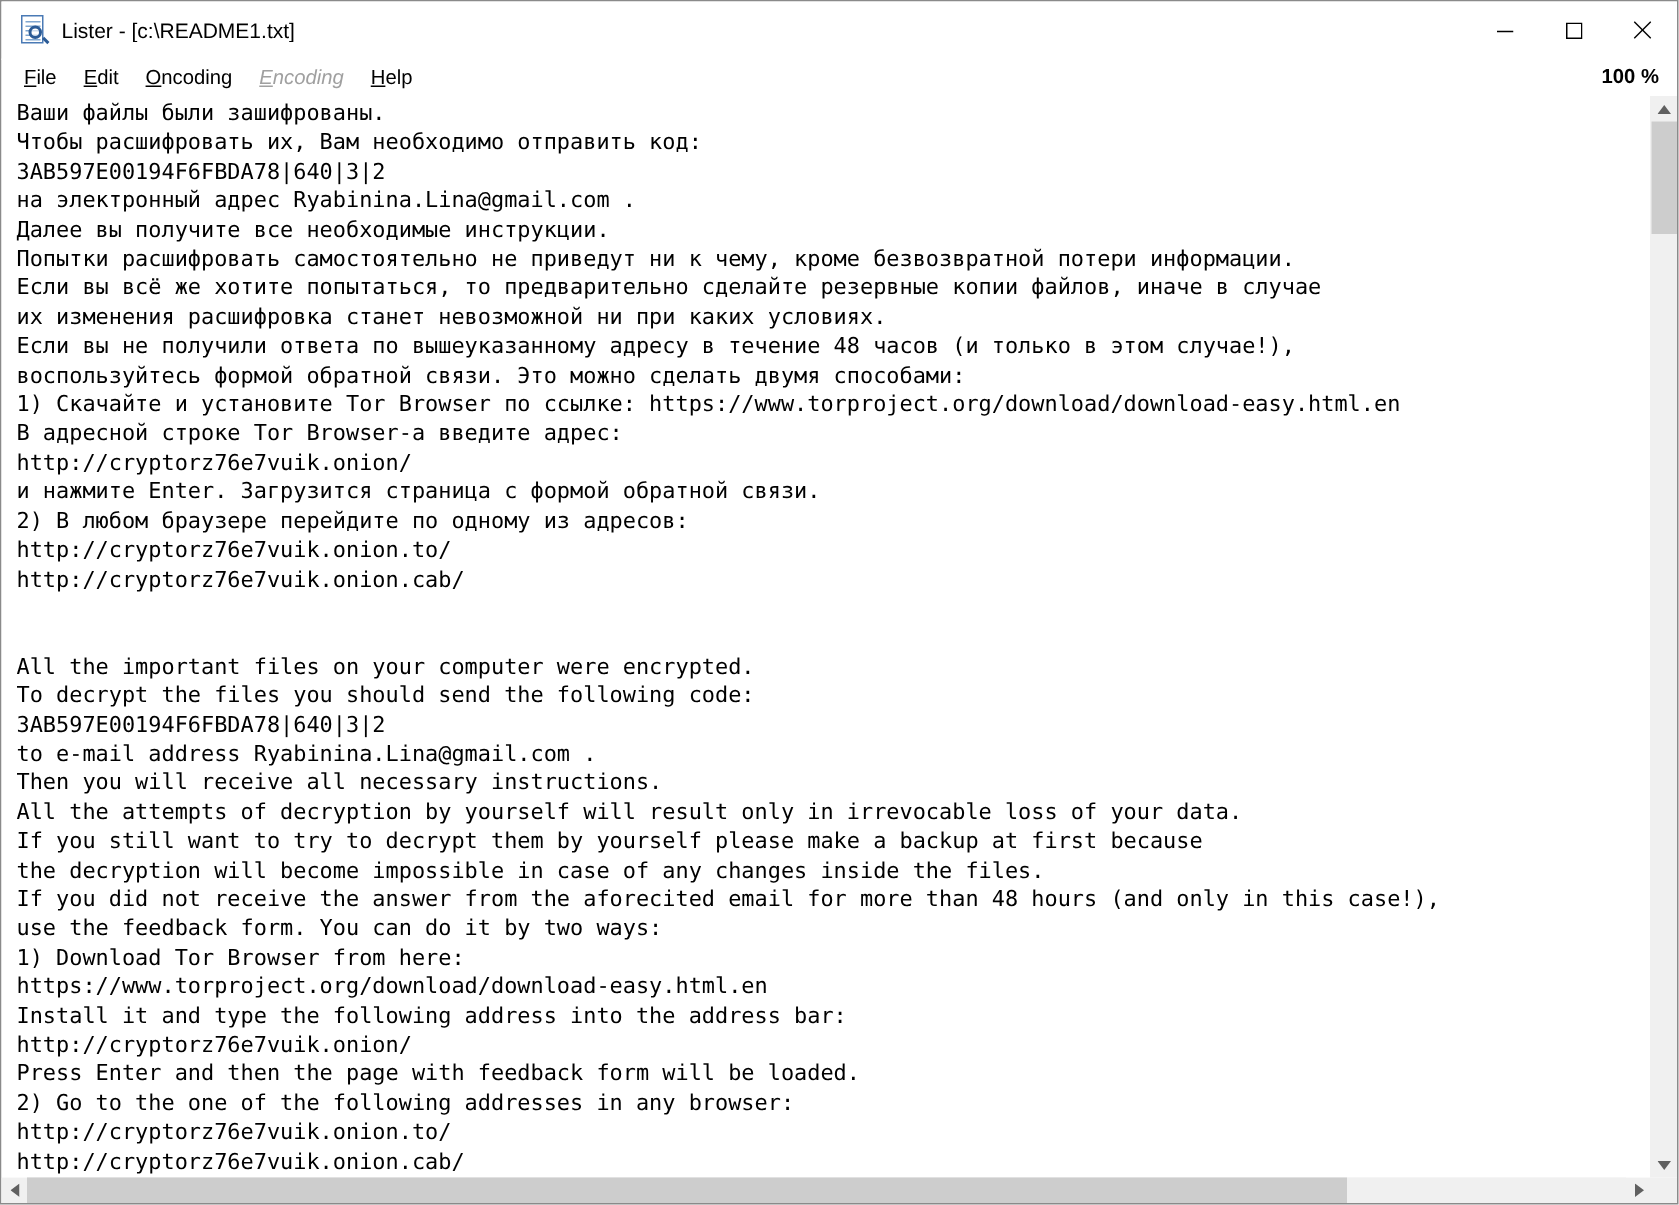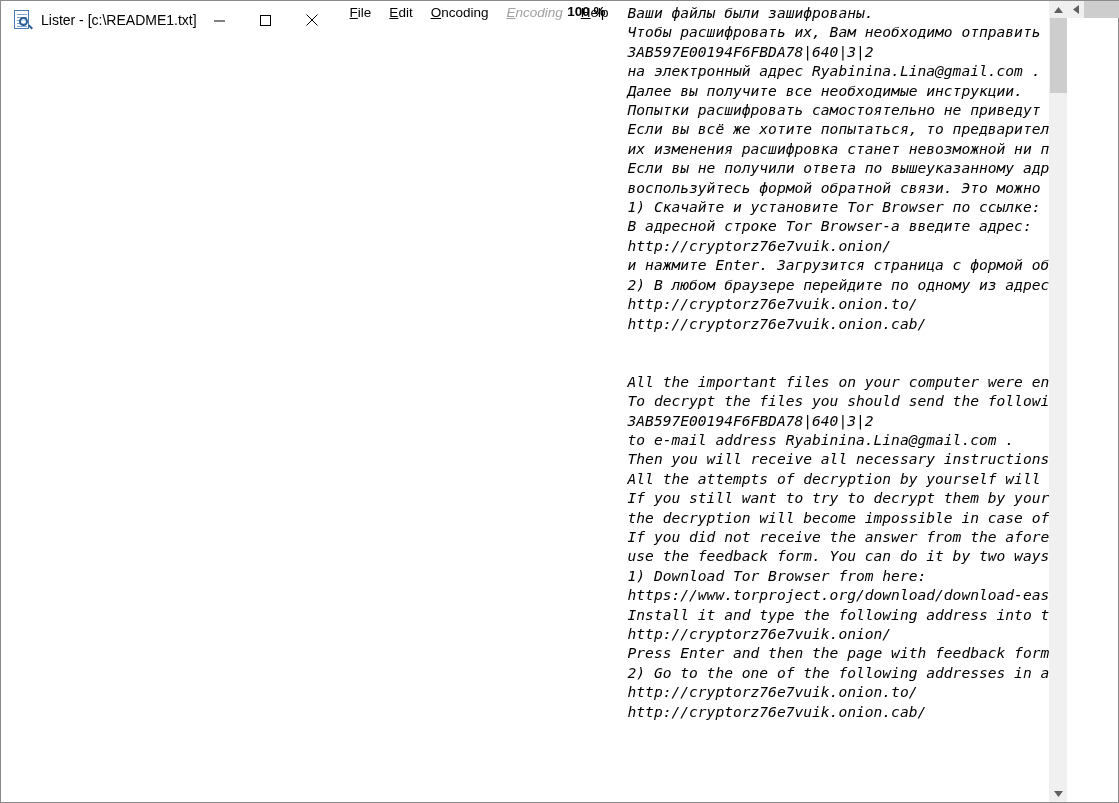--- a/index.html
+++ b/index.html
@@ -13,20 +13,21 @@
     overflow: hidden;
     font-family: "Liberation Sans", sans-serif;
   }
   .window {
     width: 1119px;
     height: 803px;
     box-sizing: border-box;
     border: 1px solid #8a8a8a;
     background: #ffffff;
     display: flex;
+    flex-direction: column;
     position: relative;
   }
   
   .titlebar {
     height: 38px;
     min-height: 38px;
     background: #ffffff;
     display: flex;
     align-items: center;
     border-bottom: 1px solid #ffffff;
@@ -98,21 +99,20 @@
   .win-btn svg { display: block; }
   
   .menubar {
     height: 24px;
     min-height: 24px;
     display: flex;
     align-items: center;
     background: #ffffff;
     padding-left: 6px;
     position: relative;
-    justify-content: flex-end;
   }
   .menu-item {
     font-size: 13.5px;
     color: #000000;
     padding: 2px 9px 3px 9px;
     white-space: nowrap;
     line-height: 1;
   }
   .menu-item.disabled { color: #a0a0a0; font-style: italic; }
   .menu-item .mnem {
@@ -141,21 +141,20 @@
     box-sizing: border-box;
   }
   pre.doc-text {
     margin: 0;
     font-family: "DejaVu Sans Mono", "Liberation Mono", monospace;
     font-size: 14.6px;
     line-height: 19.4px;
     color: #000000;
     white-space: pre;
     letter-spacing: 0px;
-    font-style: italic;
   }
   
   .vscroll {
     width: 17px;
     min-width: 17px;
     background: #f0f0f0;
     border-left: 1px solid #f0f0f0;
     display: flex;
     flex-direction: column;
     position: relative;

